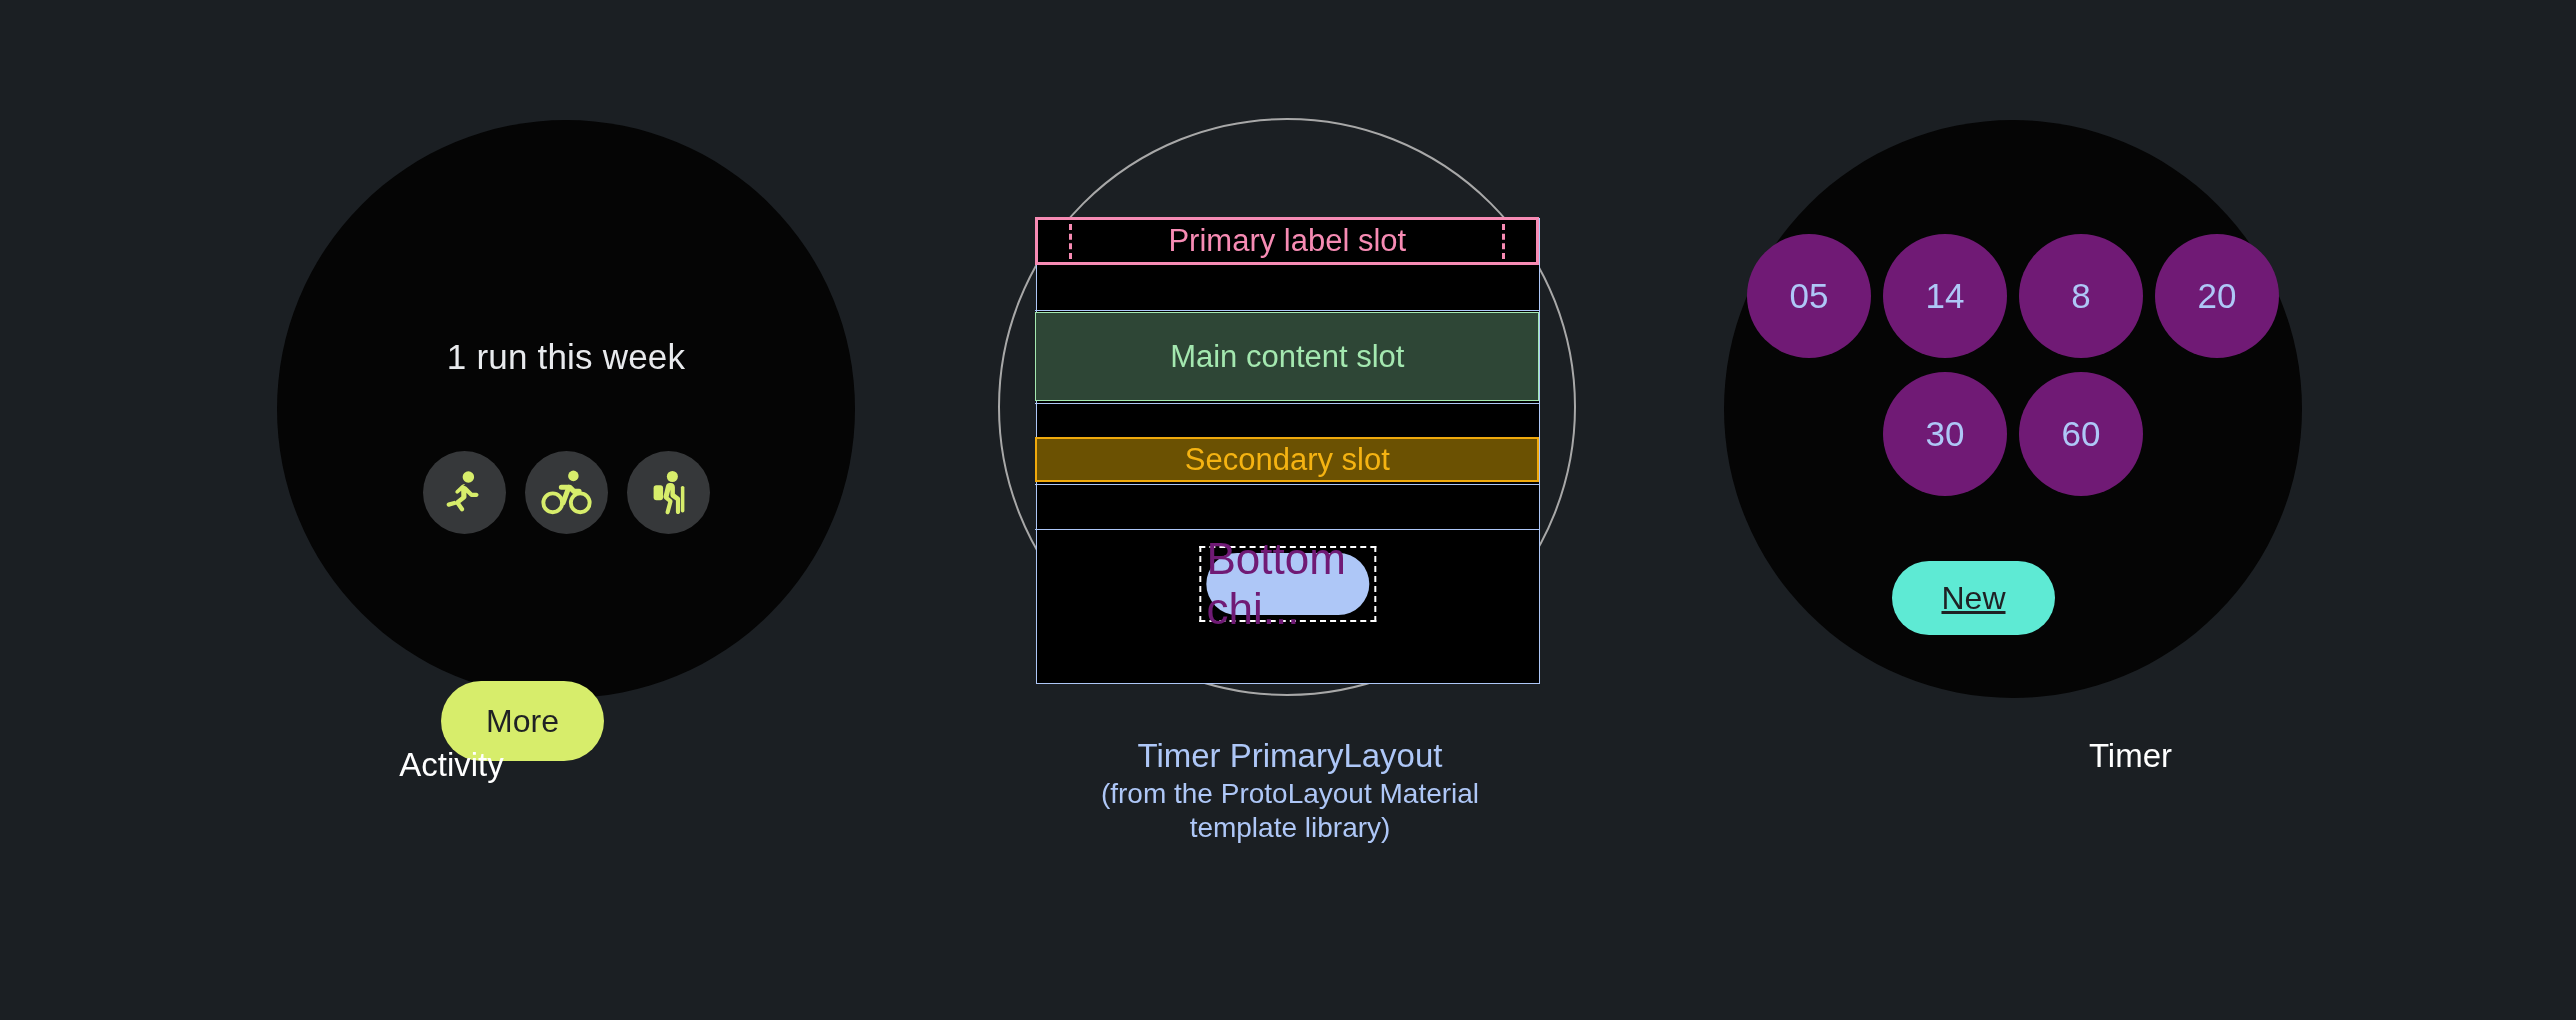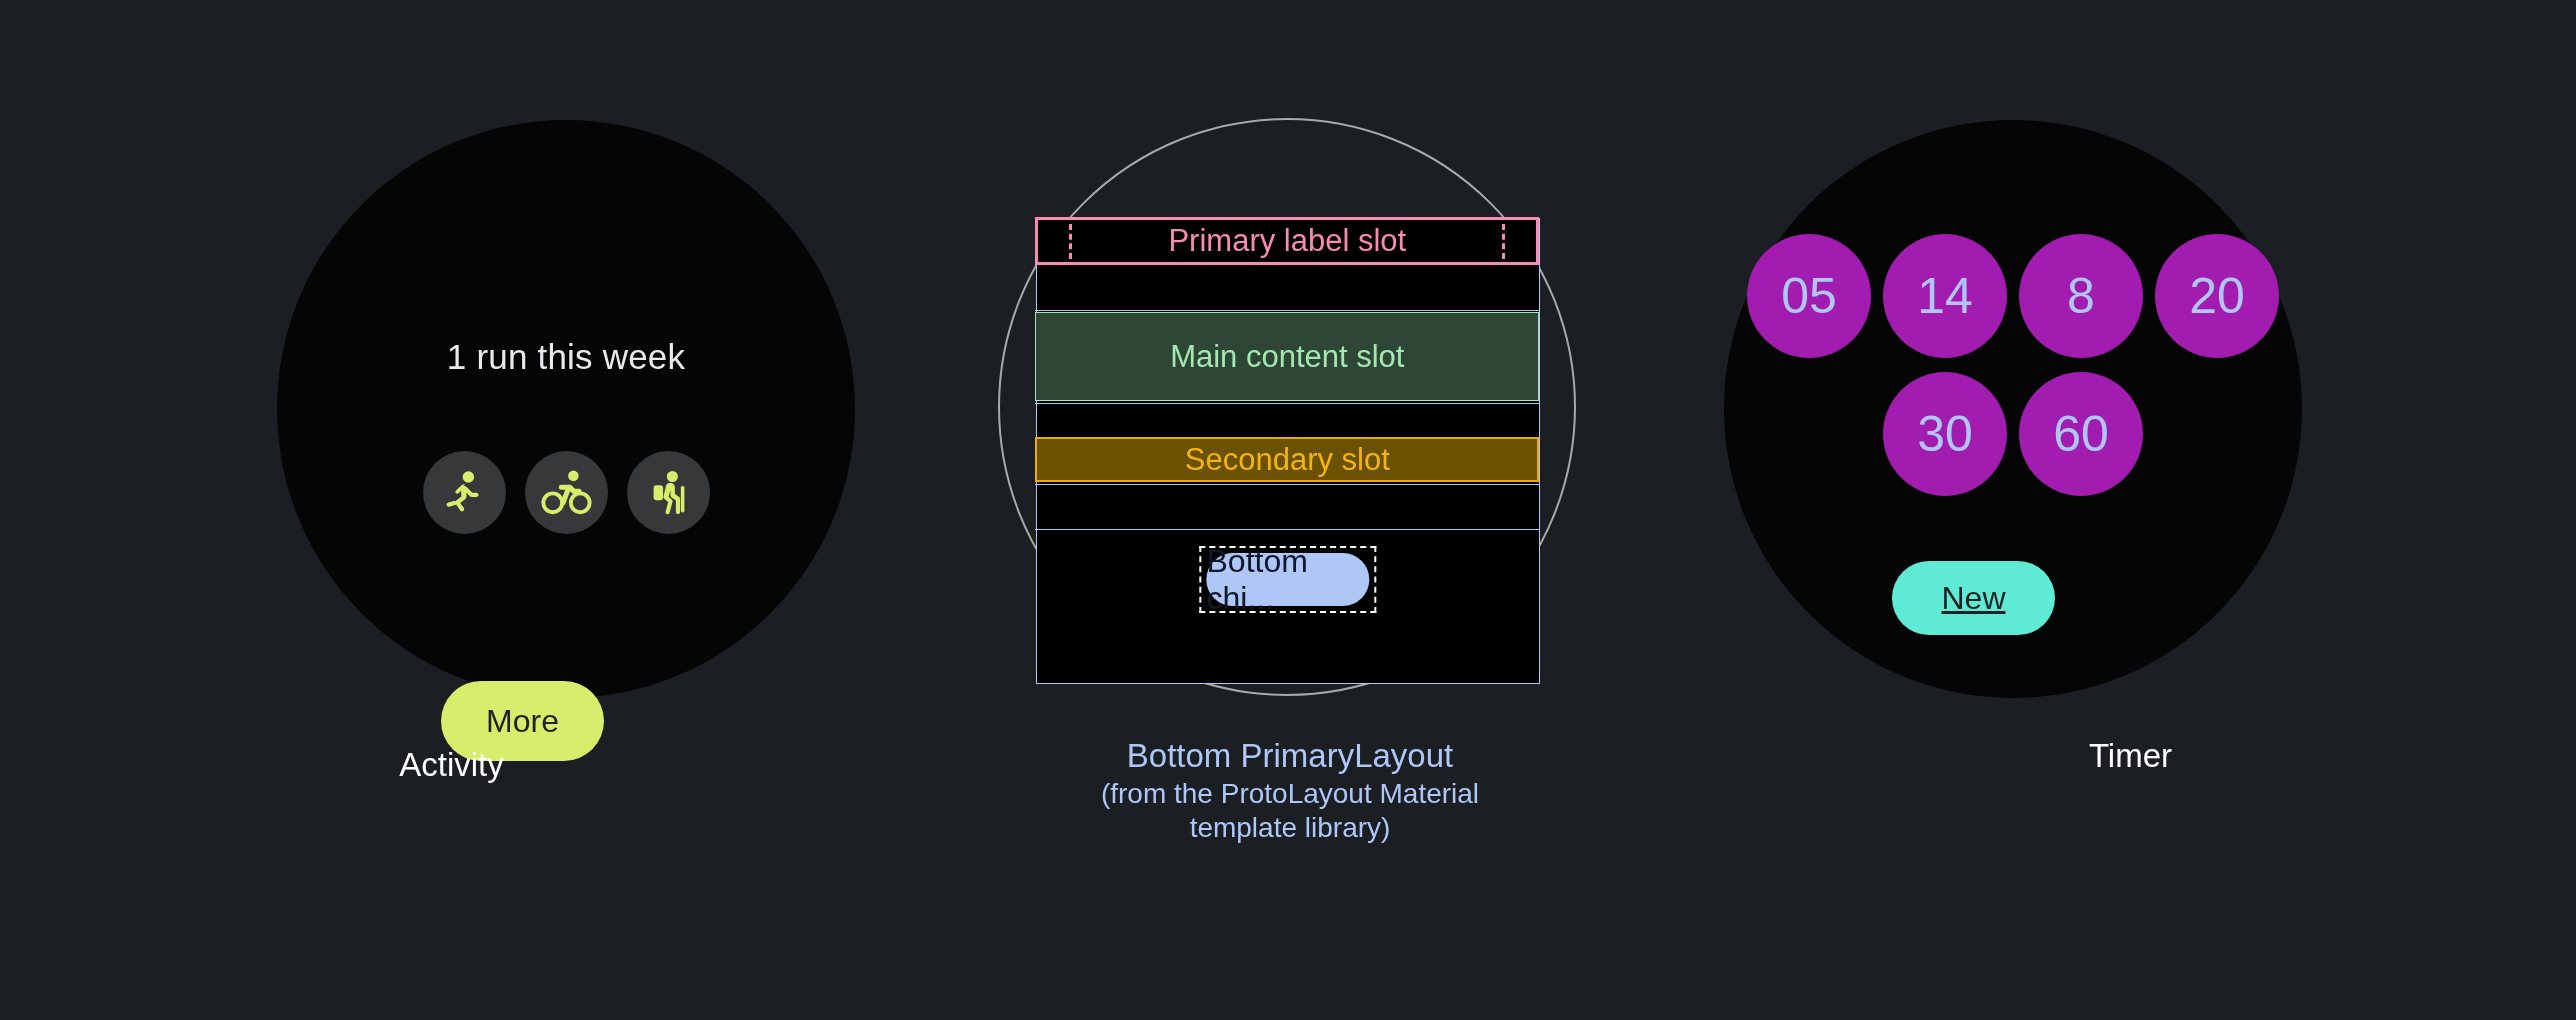--- a/index.html
+++ b/index.html
@@ -113,26 +113,26 @@
     left: 39px; top: 234px;
     width: 578px;
     display: flex;
     flex-wrap: wrap;
     justify-content: center;
     gap: 13.8px 12px;
   }
   .timer-cell {
     width: 124px; height: 124px;
     border-radius: 50%;
-    background: #a21caf;
+    background: #701a75;
     display: flex;
     align-items: center;
     justify-content: center;
     color: #aec7f7;
-    font-size: 50px;
+    font-size: 35px;
   }
 
   
   .layout-box {
     position: absolute;
     left: 176px; top: 218px;
     width: 504px; height: 466px;
     border: 1.7px solid #aec7f7;
     background: #000000;
   }
@@ -181,25 +181,25 @@
 
   .chip-wrap {
     position: absolute;
     left: 50%;
     top: 327px;
     transform: translateX(-50%);
     padding: 5.2px;
     border: 2.6px dashed #ffffff;
   }
   .chip {
-    width: 163px; height: 53px;
+    width: 163px; height: 62px;
     border-radius: 859px;
     background: #aec7f7;
-    color: #0f172a;
-    font-size: 32px;
+    color: #701a75;
+    font-size: 44px;
     display: flex;
     align-items: center;
     justify-content: center;
   }
 
   
   .inner-rule {
     position: absolute;
     left: -1.7px; width: 504px;
     height: 0;
@@ -287,21 +287,21 @@
       <div class="slot slot-main">
         <span>Main content slot</span>
       </div>
 
       <div class="chip-wrap">
         <div class="chip">Bottom chi...</div>
       </div>
     </div>
 
     <div class="caption caption-layout">
-      <div>Bottom PrimaryLayout</div>
+      <div>Timer PrimaryLayout</div>
       <div class="sub">(from the ProtoLayout Material</div>
       <div class="sub">template library)</div>
     </div>
   </div>
 
   <div class="panel panel-timer">
     <div class="watch watch-timer"></div>
 
     <div class="timer-grid">
       <div class="timer-cell">05</div>

